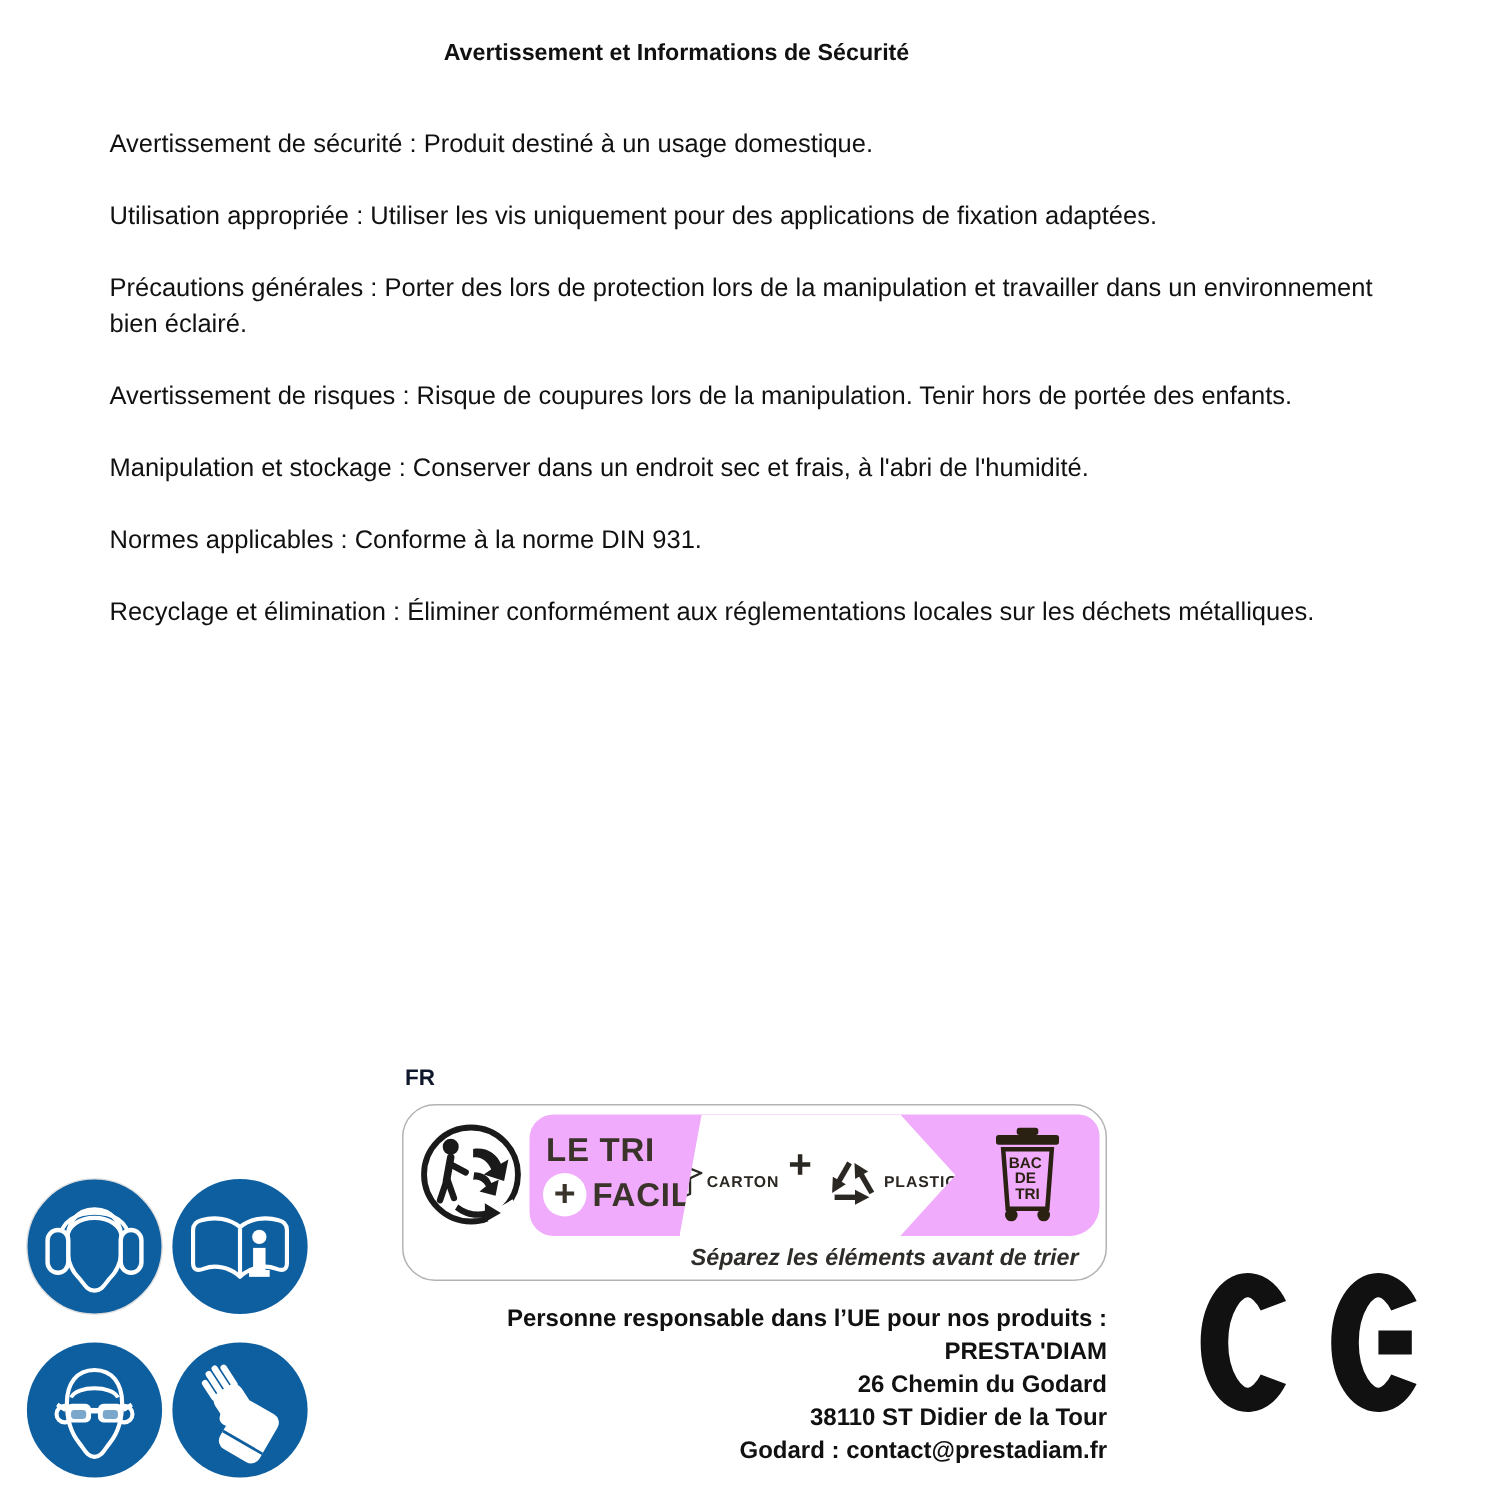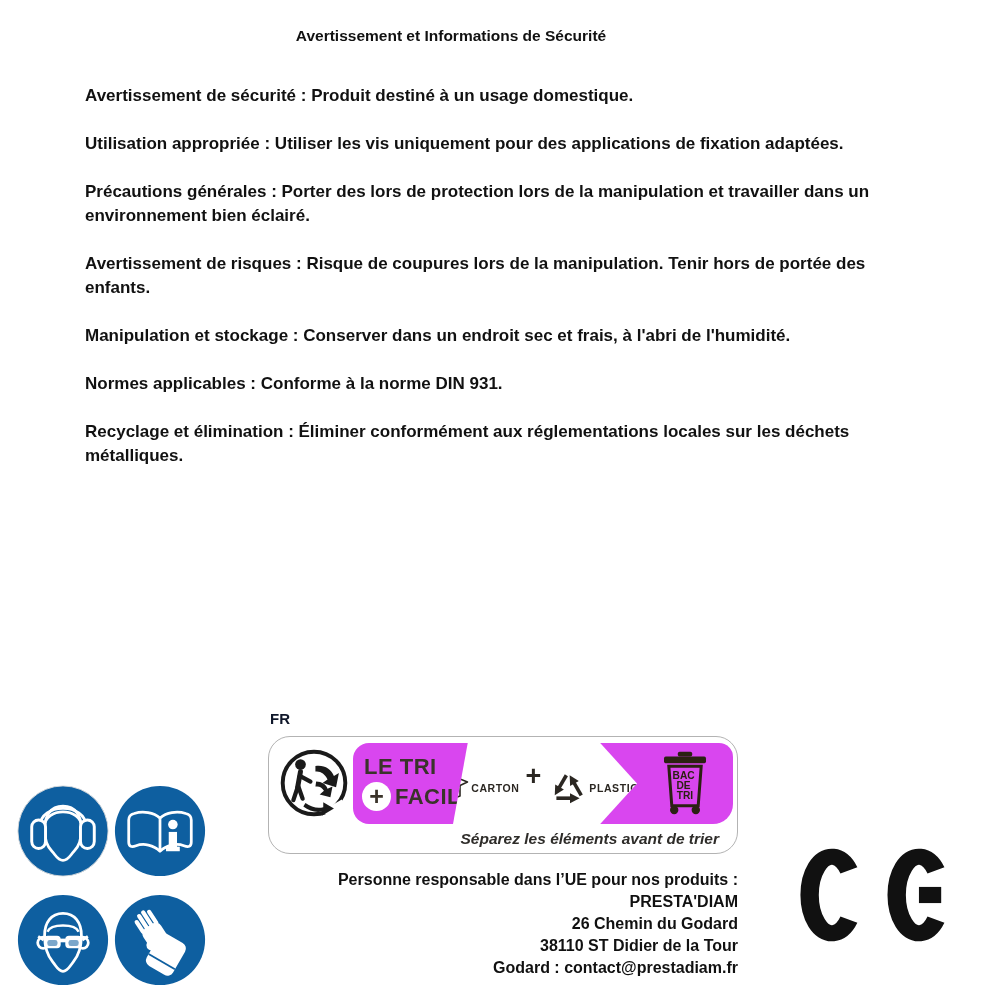--- a/index.html
+++ b/index.html
@@ -11,39 +11,39 @@
     overflow: hidden;
   }
   .page-title {
     position: absolute; top: 27px; left: 0; width: 902px;
     text-align: center; font-size: 15.5px; font-weight: bold; color: #111;
   }
   .body-text {
     position: absolute; top: 84px; left: 73px; width: 858px;
     font-size: 17px; line-height: 24px; color: #111;
   }
-  .body-text p { margin: 0 0 24px 12px; font-weight: bold; }
+  .body-text p { margin: 0 0 24px 0; }
 
   
   .icon-grid {
     position: absolute; left: 17px; top: 785px;
     display: grid; grid-template-columns: 92px 92px; grid-gap: 17px 5px;
   }
   .picto svg { display: block; }
 
   
   .fr-label { position: absolute; left: 270px; top: 710px; font-size: 15px; font-weight: bold; color: #0f172a; }
   .tri-card {
     position: absolute; left: 268px; top: 736px; width: 470px; height: 118px;
     background: #fff; border: 1.6px solid #b3b3b3; border-radius: 22px;
   }
   .triman { position: absolute; left: 8px; top: 8px; }
   .band {
     position: absolute; left: 84px; top: 6px; width: 380px; height: 81px;
-    background: #d946ef; border-radius: 16px 14px 20px 16px;
+    background: #f0abfc; border-radius: 16px 14px 20px 16px;
   }
   .tri-text { position: absolute; left: 9px; top: 11px; color: #3a332a; font-weight: 800; }
   .tri-line1 { font-size: 22px; letter-spacing: .5px; margin-left: 2px; }
   .tri-line2 { display: flex; align-items: center; margin-top: 2px; }
   .plus-circle {
     width: 29px; height: 29px; background: #fff; border-radius: 50%;
     display: flex; align-items: center; justify-content: center;
     font-size: 25px; font-weight: 800; color: #3a332a; margin-right: 4px; line-height: 1;
   }
   .facile { font-size: 22px; letter-spacing: .5px; }

